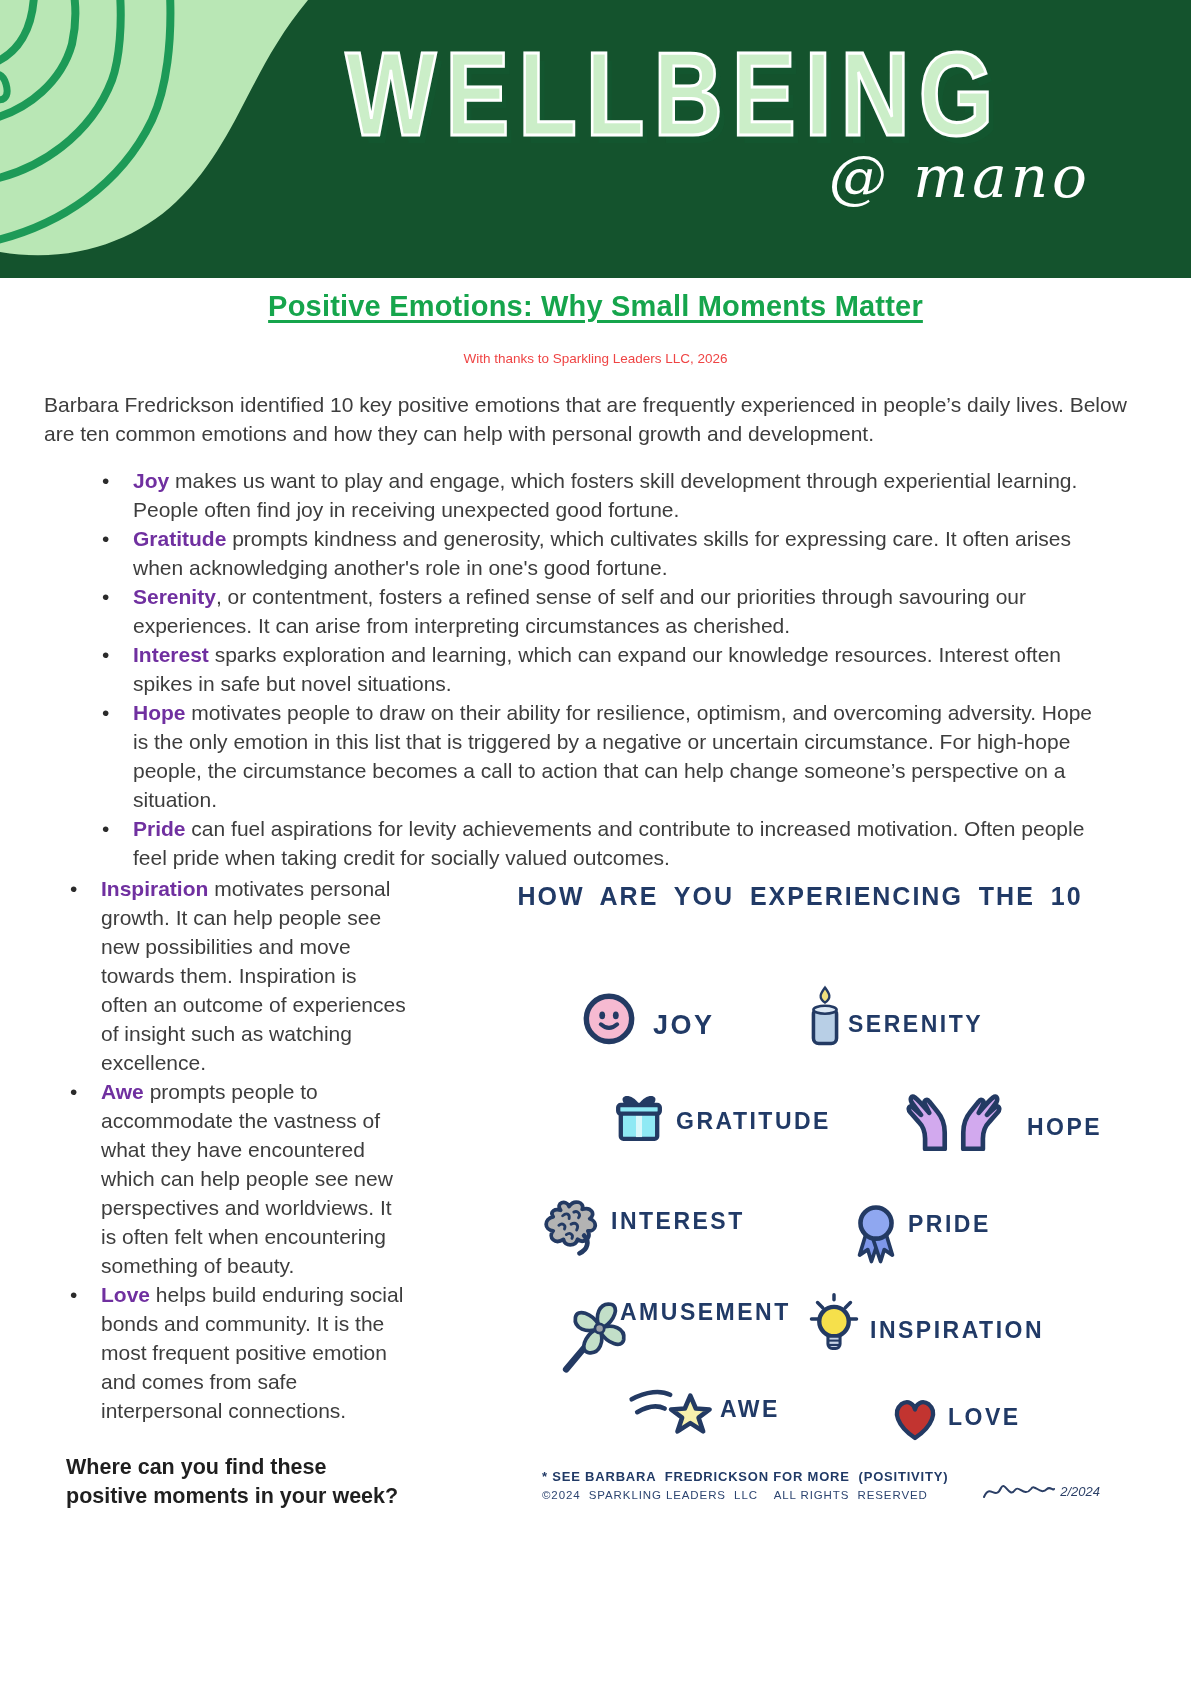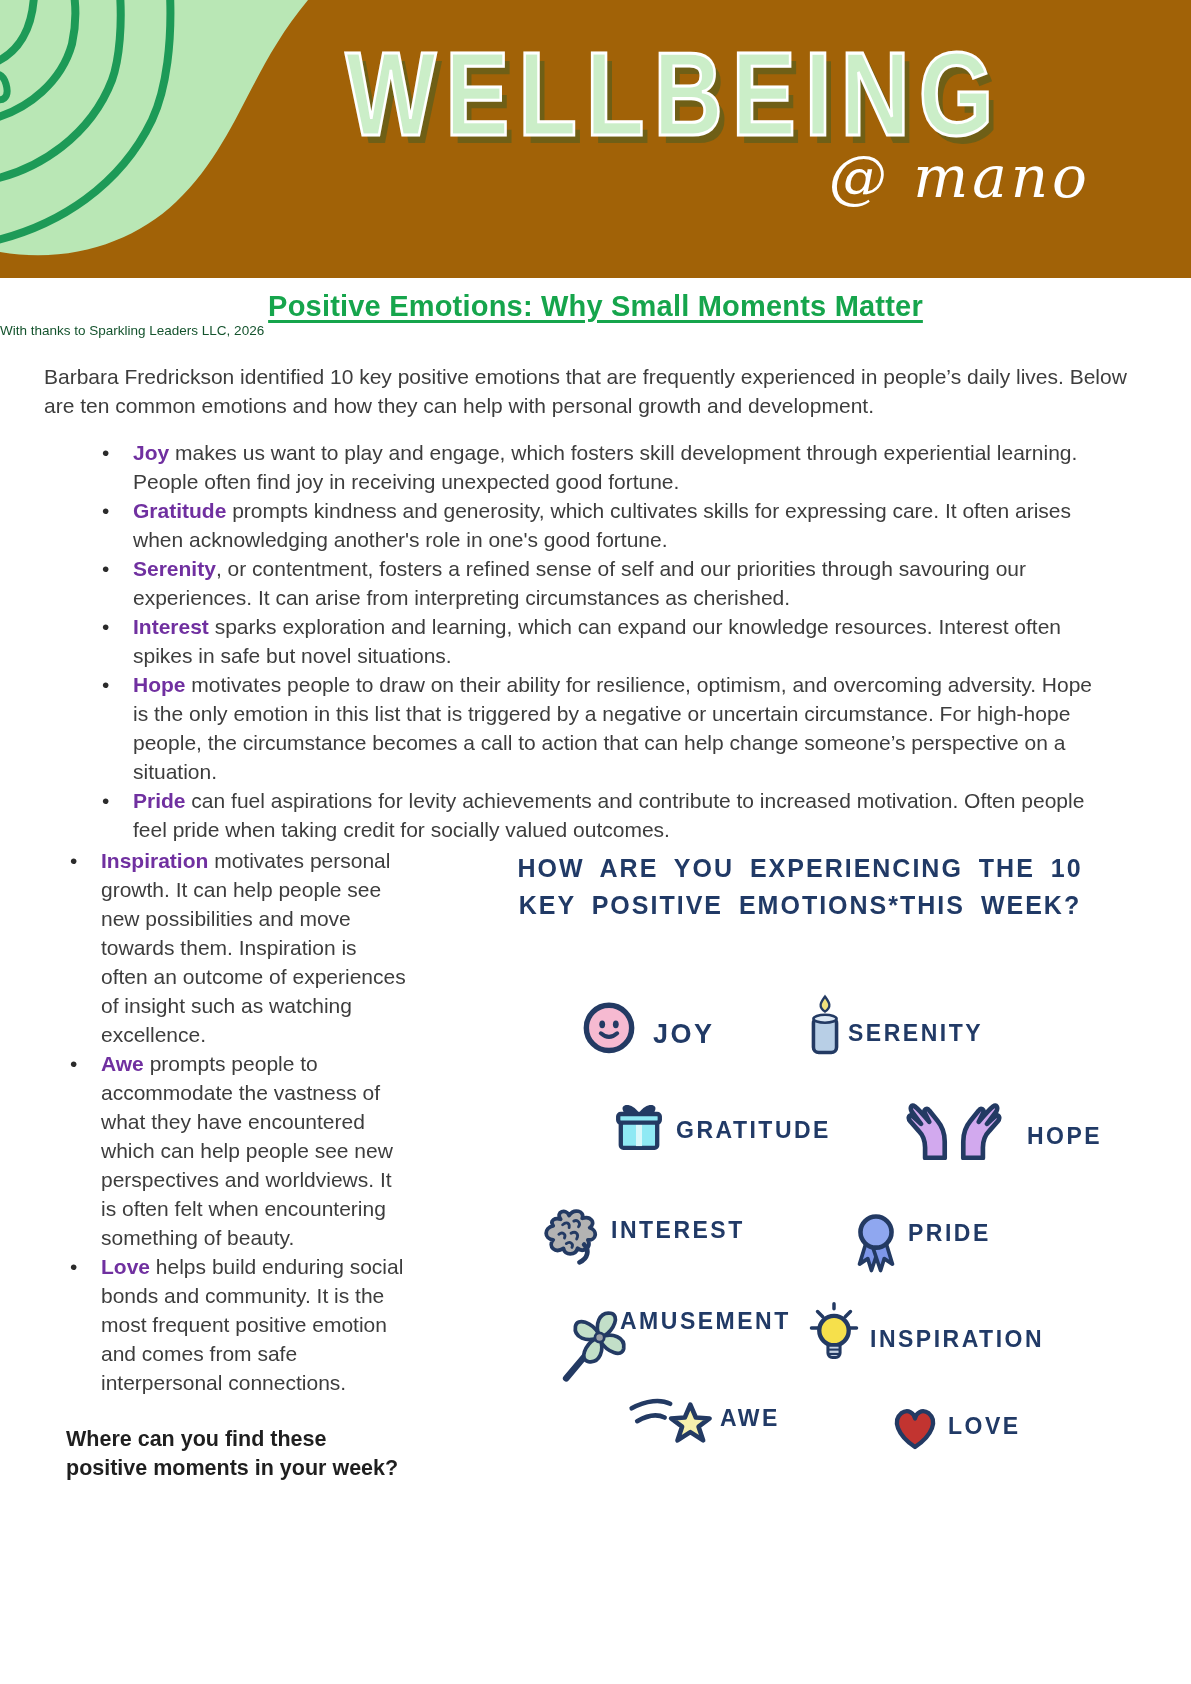--- a/index.html
+++ b/index.html
@@ -4,21 +4,21 @@
 <style>
   * { margin:0; padding:0; box-sizing:border-box; }
   html,body { background:#ffffff; }
   .page {
     position:relative; width:1191px; height:1684px; margin:0 auto;
     background:#ffffff; overflow:hidden;
     font-family:"Liberation Sans", sans-serif; color:#3d3d3d;
   }
 
   
-  .banner { position:relative; width:100%; height:278px; background:#a16207; overflow:hidden; }
+  .banner { position:relative; width:100%; height:278px; background:#14532d; overflow:hidden; }
   .swirl { position:absolute; left:0; top:0; }
   .brand {
     position:absolute; left:238px; top:26px; width:872px; text-align:center;
     font-weight:bold; font-size:96px; letter-spacing:9px;
     color:#cbeec8; -webkit-text-stroke:2.5px #ffffff;
     text-shadow:6px 6px 0 rgba(17,92,52,0.35);
     display:inline-block; transform:scaleY(1.24); transform-origin:top center;
     white-space:nowrap;
   }
   .brand-sub {
@@ -27,21 +27,21 @@
     letter-spacing:4px;
   }
 
   
   .title-wrap { text-align:center; margin-top:12px; }
   .page-title {
     display:inline-block; color:#16a54c; font-size:29px; font-weight:bold;
     text-decoration:underline; text-decoration-thickness:2.5px; text-underline-offset:4px;
     letter-spacing:0.2px;
   }
-  .credit { text-align:left; margin-top:0; font-size:13.5px; color:#14532d; }
+  .credit { text-align:center; margin-top:28px; font-size:13.5px; color:#ef4444; }
   .intro { margin:24px 64px 0 44px; font-size:21px; line-height:29px; color:#3d3d3d; }
 
   ul.bullets { list-style:none; margin:18px 0 0 100px; width:1010px; }
   ul.bullets li { position:relative; padding-left:33px; font-size:21px; line-height:29px; }
   ul.bullets li::before { content:"•"; position:absolute; left:2px; top:0; font-size:21px; color:#2b2b2b; }
   .term { color:#7030a0; font-weight:bold; }
 
   
   .lower { display:flex; padding-left:66px; margin-top:2px; }
   .col-left { width:404px; flex:none; }
@@ -111,21 +111,20 @@
         <li><span class="term">Inspiration</span><span> motivates personal growth. It can help people see new possibilities and move towards them. Inspiration is often an outcome of experiences of insight such as watching excellence.</span></li>
         <li><span class="term">Awe</span><span> prompts people to accommodate the vastness of what they have encountered which can help people see new perspectives and worldviews. It is often felt when encountering something of beauty.</span></li>
         <li><span class="term">Love</span><span> helps build enduring social bonds and community. It is the most frequent positive emotion and comes from safe interpersonal connections.</span></li>
       </ul>
       <p class="question">Where can you find these positive moments in your week?</p>
     </div>
 
     <div class="col-right">
       <div class="illus-heading">
         <div>HOW ARE YOU EXPERIENCING THE 10</div>
-        <div>KEY POSITIVE EMOTIONS*THIS WEEK?</div>
       </div>
 
       <div class="canvas">
 
         <svg class="em-icon" style="left:110px;top:74px;" width="58" height="58" viewBox="0 0 64 64">
           <circle cx="32" cy="33" r="25" fill="#f6bad1" stroke="#233a63" stroke-width="6"></circle>
           <ellipse cx="24.5" cy="29" rx="3.2" ry="4.3" fill="#233a63"></ellipse>
           <ellipse cx="39.5" cy="29" rx="3.2" ry="4.3" fill="#233a63"></ellipse>
           <path d="M23,39 Q32,47 41,39" fill="none" stroke="#233a63" stroke-width="4.5" stroke-linecap="round"></path>
         </svg>
@@ -199,17 +198,29 @@
         </svg>
         <span class="em-label" style="left:250px;top:481px;">AWE</span>
 
         <svg class="em-icon" style="left:420px;top:480px;" width="50" height="48" viewBox="0 0 58 54">
           <path d="M29,49 C8,35 3,18 13,10 C21,4 28,10 29,16 C30,10 37,4 45,10 C55,18 50,35 29,49 Z" fill="#c23430" stroke="#233a63" stroke-width="5" stroke-linejoin="round"></path>
         </svg>
         <span class="em-label" style="left:478px;top:489px;">LOVE</span>
 
       </div>
 
+      <div class="footnote-row">
+        <div class="footnote-lines">
+          <div class="footnote-note">* SEE BARBARA  FREDRICKSON FOR MORE  (POSITIVITY)</div>
+          <div class="footnote-copyright">©2024  SPARKLING LEADERS  LLC    ALL RIGHTS  RESERVED</div>
+        </div>
+        <div class="signature">
+          <svg width="74" height="24" viewBox="0 0 74 24">
+            <path d="M2,18 C8,4 13,22 19,9 C23,1 27,20 33,11 C37,5 42,19 49,10 C53,4 58,17 65,10 C68,7 71,12 72,10" fill="none" stroke="#2b3f66" stroke-width="2" stroke-linecap="round"></path>
+          </svg>
+          <span class="signature-date">2/2024</span>
+        </div>
+      </div>
 
     </div>
   </div>
 
 </div>
 
 </body></html>

